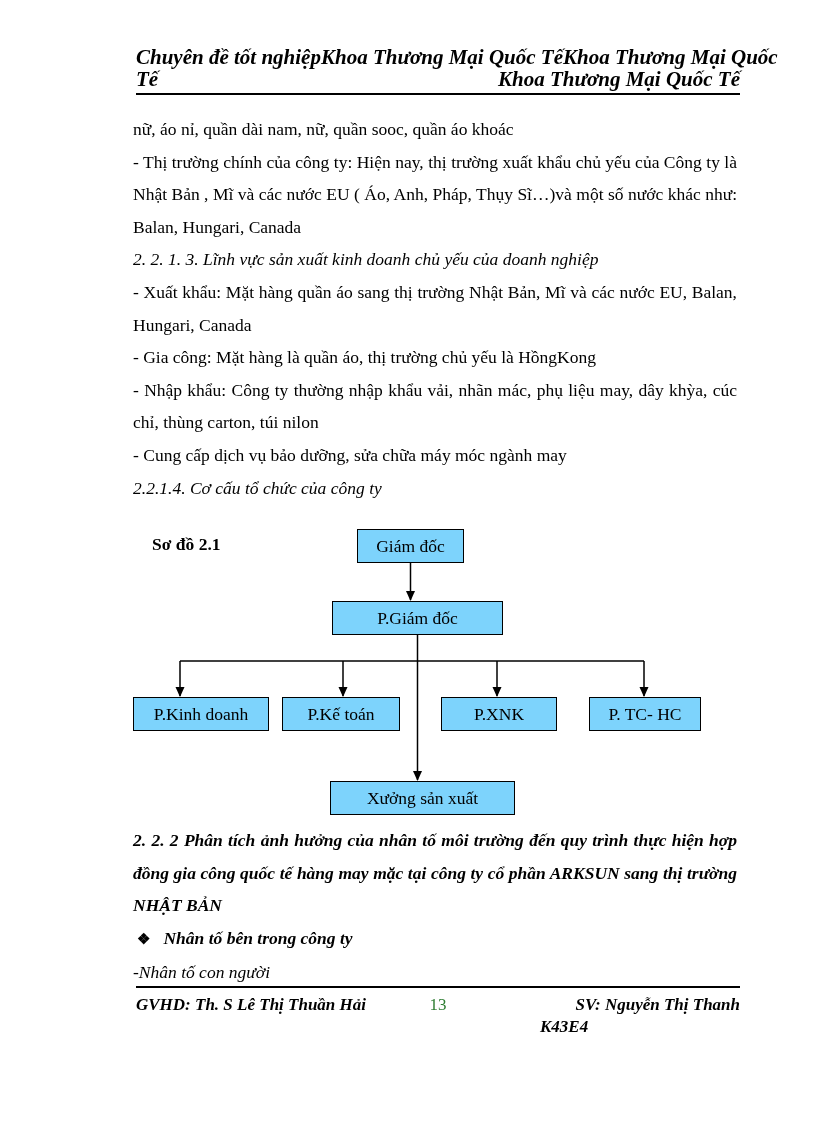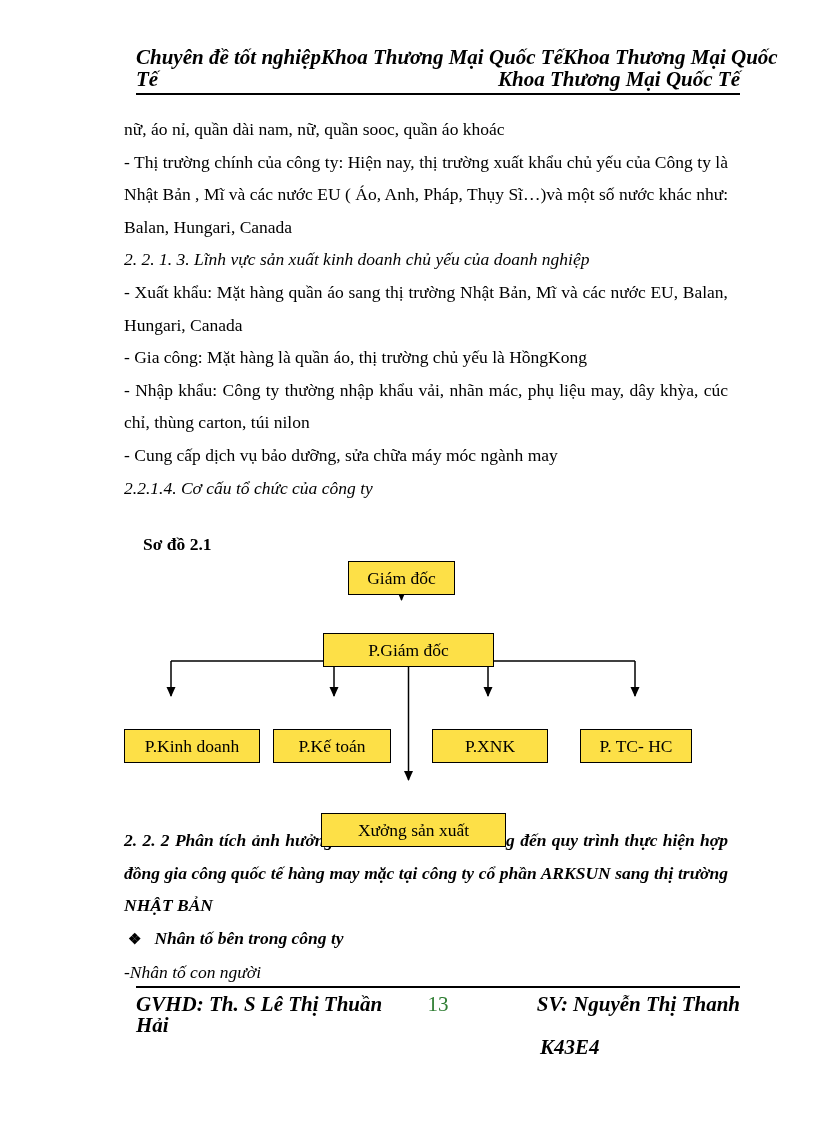--- a/index.html
+++ b/index.html
@@ -21,53 +21,52 @@
     font-size: 21px; font-weight: bold; font-style: italic;
     line-height: 22px;
   }
   .header-line1 { white-space: nowrap; }
   .header-line2 { display: flex; justify-content: space-between; }
   .rule { height: 0; border-top: 2.5px solid #000; }
   .header .rule { margin-top: 3px; }
   
   .body-text {
     position: absolute;
-    left: 124px; top: 113px; width: 604px;
+    left: 133px; top: 113px; width: 604px;
     font-size: 17.5px;
   }
   p.doc { line-height: 32.6px; text-align: justify; }
   p.italic { font-style: italic; text-align: left; }
   
   .diagram { position: relative; height: 320px; }
   .diagram svg { position: absolute; left: 0; top: 0; }
   .diagram-caption { position: absolute; left: 19px; top: 30px; font-weight: bold; font-size: 17.5px; }
   .dbox {
     position: absolute;
     border: 1.5px solid #000;
-    background: #fde047;
+    background: #7dd3fc;
     display: flex; align-items: center; justify-content: center;
     font-size: 17.5px; line-height: 20px;
     text-align: center;
-    margin-top: 32px;
   }
   
   p.h3 { font-weight: bold; font-style: italic; line-height: 32.6px; text-align: justify; }
   .bullet-line {
     display: flex; align-items: baseline; gap: 13px;
     padding-left: 4px;
     font-weight: bold; font-style: italic;
     line-height: 32.6px;
   }
   .bullet-sym { font-style: normal; font-size: 15px; }
   p.sub { font-style: italic; line-height: 32.6px; }
   
   .footer {
     position: absolute;
     left: 136px; top: 986px; width: 604px;
-    font-size: 21px; font-weight: bold; font-style: italic;
+    font-size: 17px; font-weight: bold; font-style: italic;
     line-height: 21px;
   }
   .footer-content { position: relative; padding-top: 6px; }
   .footer-row { display: flex; justify-content: space-between; }
   .f-left { width: 250px; }
   .f-right { text-align: center; }
   .f-page {
     position: absolute; left: 0; right: 0; top: 6px;
     text-align: center;
     font-weight: normal; font-style: normal;

